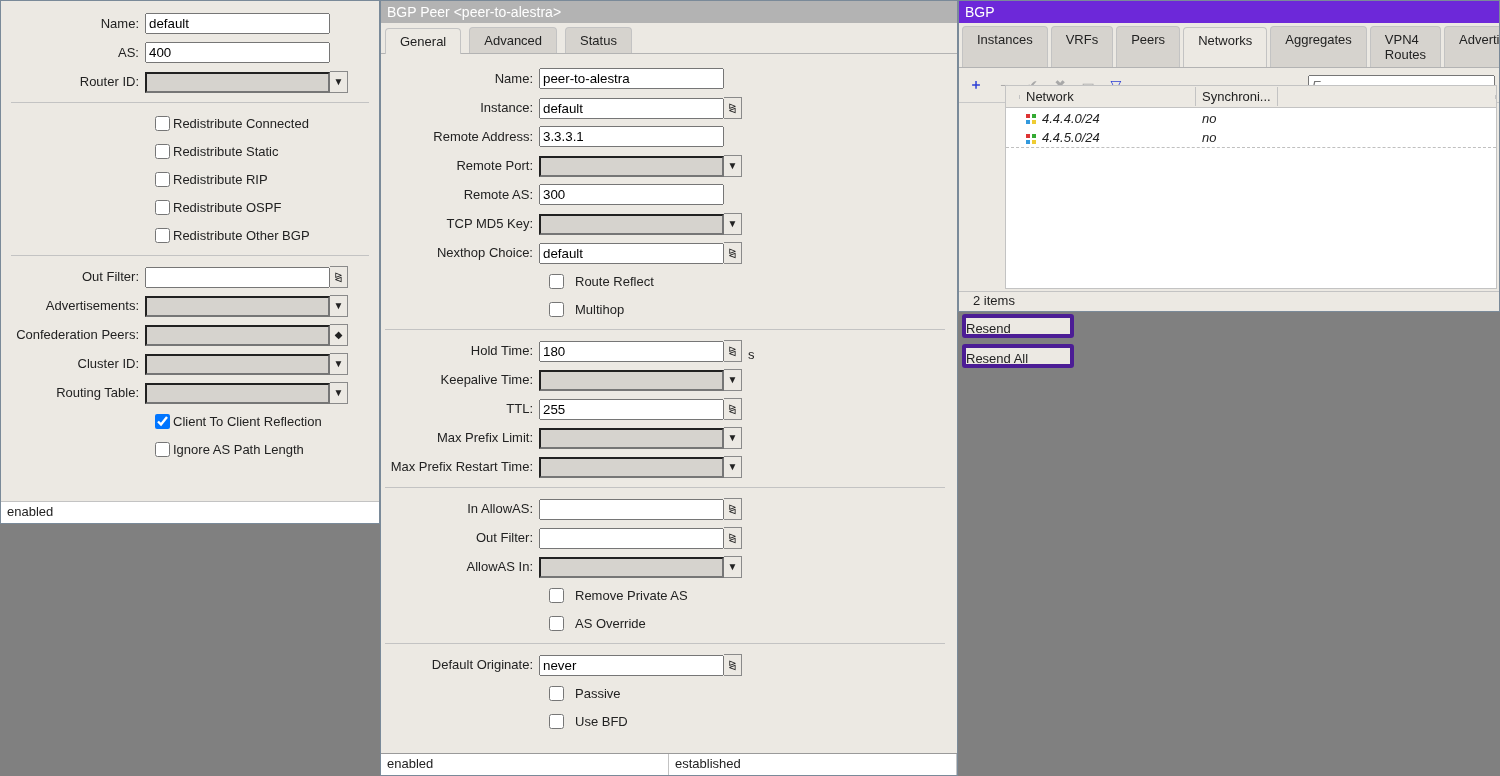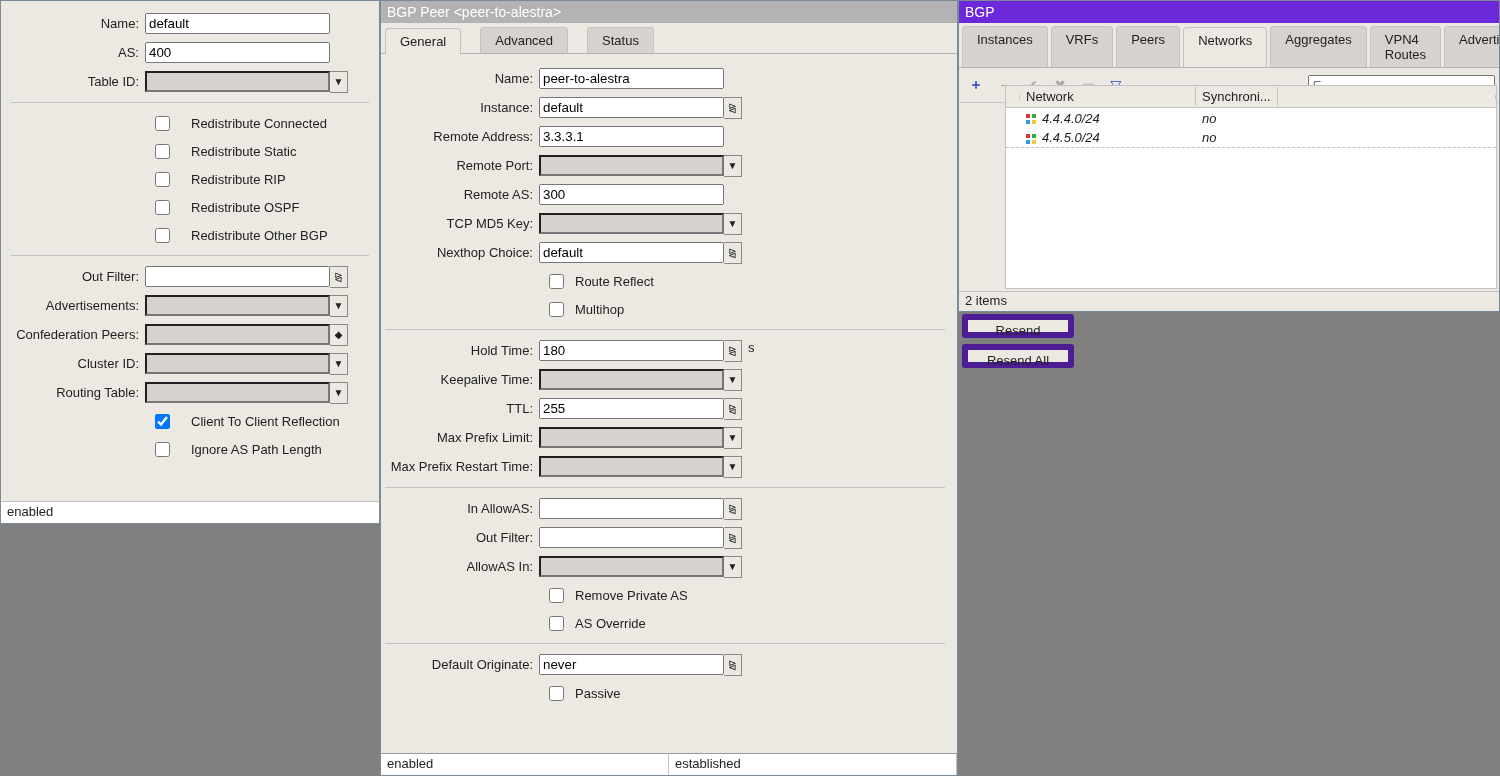--- a/index.html
+++ b/index.html
@@ -11,21 +11,21 @@
   .panel-title { background:#b3b3b3; color:#fff; font-size:14px; padding:3px 6px; }
   .blue-title { background:#6d28d9; }
   .panel-body { padding:8px 10px; }
 
   
   #p-instance { left:0; top:0; width:380px; height:524px; }
   #p-instance .status-bar { position:absolute; left:0; right:0; bottom:0; height:22px; background:#fff; border-top:1px solid #c3c3c3; padding:2px 6px; font-size:13px; }
 
   
   #p-peer { left:380px; top:0; width:578px; height:776px; }
-  #p-peer .tabs { display:flex; gap:16px; border-bottom:1px solid #b3b3b3; background:#ece9e3; padding:4px 4px 0 4px; }
+  #p-peer .tabs { display:flex; gap:5px; border-bottom:1px solid #b3b3b3; background:#ece9e3; padding:4px 4px 0 4px; }
   .tab { padding:5px 14px; border:1px solid #c3c3c3; border-bottom:none; border-radius:4px 4px 0 0; background:#d6d3ce; margin-right:3px; font-size:13px; cursor:pointer; }
   .tab.active { background:#ece9e3; position:relative; top:1px; }
   #p-peer .scroll { position:absolute; top:55px; bottom:24px; left:0; right:0; overflow:hidden; padding:8px 12px 8px 4px; }
   #p-peer .status2 { position:absolute; bottom:0; left:0; right:0; height:22px; display:flex; border-top:1px solid #9a9a9a; }
   #p-peer .status2 div { flex:1; background:#fff; padding:2px 6px; border-right:1px solid #c3c3c3; }
 
   
   #p-bgp { left:958px; top:0; right:0; height:312px; width:542px; }
   #p-bgp .tabs { display:flex; border-bottom:1px solid #b3b3b3; padding:3px 3px 0 3px; flex-wrap:nowrap; overflow:hidden; }
   #p-bgp .toolbar { display:flex; gap:2px; padding:4px 4px; border-bottom:1px solid #c8c8c8; align-items:center; }
@@ -34,34 +34,34 @@
   #p-bgp .grid { background:#fff; position:absolute; top:84px; bottom:22px; left:2px; right:2px; border:1px solid #c3c3c3;margin-left:44px; }
   #p-bgp .grid-head { display:flex; border-bottom:1px solid #c3c3c3; background:#ece9e3; font-size:13px; height:22px; align-items:center; }
   .gh { padding:2px 6px; border-right:1px solid #c3c3c3; }
   .grid-row { display:flex; font-size:13px; height:20px; align-items:center; }
   .gc { padding:1px 6px;font-style:italic; }
   .net-icon { display:inline-block; width:10px; height:10px; margin-right:6px; vertical-align:middle; background:
        linear-gradient(#d33,#d33) 0 0/4px 4px no-repeat,
        linear-gradient(#3a3,#3a3) 6px 0/4px 4px no-repeat,
        linear-gradient(#39d,#39d) 0 6px/4px 4px no-repeat,
        linear-gradient(#ec3,#ec3) 6px 6px/4px 4px no-repeat; }
-  #p-bgp .status-bar { position:absolute; left:0; right:0; bottom:0; height:20px; background:#ece9e3; border-top:1px solid #c3c3c3; padding:1px 6px; font-size:13px;margin-top:25px; }
+  #p-bgp .status-bar { position:absolute; left:0; right:0; bottom:0; height:20px; background:#ece9e3; border-top:1px solid #c3c3c3; padding:1px 14px; font-size:13px;margin-top:25px; }
 
   
   #side-btns { position:absolute; left:962px; top:314px; display:flex; flex-direction:column; gap:6px; }
-  .btn { width:112px; height:24px; background:#ece9e3; border:6px solid #4c1d95; border-radius:3px; font-size:13px; line-height:22px; text-align:center; cursor:pointer; }
+  .btn { width:112px; height:24px; background:#ece9e3; border:4px solid #4c1d95; border-radius:3px; font-size:13px; line-height:22px; cursor:pointer; }
 
   
   .row { display:flex; align-items:center; height:29px; }
   .lbl { width:134px; text-align:right; padding-right:6px; font-size:13px; color:#222; }
-  .fld { flex:1; display:flex; align-items:flex-start; }
+  .fld { flex:1; display:flex; align-items:flex-end; }
   .txt.disabled-fld { background:#d6d3ce; }
   .dropstub { width:18px; height:22px; border:1px solid #8a8a8a; border-left:none; background:#ece9e3; display:flex; align-items:center; justify-content:center; font-size:10px; cursor:pointer; }
   .sep { height:1px; background:#c3c3c3; margin:6px 0; }
-  label.cb { display:flex; align-items:center; gap:18px; font-size:13px; color:#222; margin-left:140px; height:28px; }
+  label.cb { display:flex; align-items:center; gap:0; font-size:13px; color:#222; margin-left:140px; height:28px; }
   .lbl-peer { width:154px; text-align:right; padding-right:6px; font-size:13px; }
   label.cb-peer { display:flex; align-items:center; gap:8px; font-size:13px; margin-left:160px; height:28px; }
   .unit { margin-left:6px; font-size:13px; }
   input[type=checkbox]{ width:15px; height:15px; }
   .grid-row.sep-row { border-bottom:1px dashed #c0c0c0; }
 </style>
 </head>
 <body>
 
 <div class="panel" id="p-instance">
@@ -72,21 +72,21 @@
           <input class="txt" value="default" style="">
         </div>
       </div>
     <div class="row">
         <div class="lbl">AS:</div>
       <div class="fld">
           <input class="txt" value="400" style="">
         </div>
       </div>
     <div class="row">
-        <div class="lbl">Table ID:</div>
+        <div class="lbl">Router ID:</div>
       <div class="fld">
           <input class="txt disabled-fld" value="" style="">
           <div class="dropstub">▼</div>
         </div>
       </div>
     <div class="sep"></div>
     <label class="cb">
         <input type="checkbox" style="">
         <span>Redistribute Connected</span>
       </label>
@@ -287,20 +287,24 @@
     <div class="row">
         <div class="lbl-peer">Default Originate:</div>
         <div class="fld">
           <input class="txt" value="never" style="">
           <div class="dropstub">⧎</div>
         </div>
       </div>
     <label class="cb-peer">
         <input type="checkbox" style="">
         <span>Passive</span>
+      </label>
+    <label class="cb-peer">
+        <input type="checkbox" style="">
+        <span>Use BFD</span>
       </label>
   </div>
   <div class="status2">
     <div>enabled</div>
     <div>established</div>
   </div>
 </div>
 
 <div class="panel" id="p-bgp">
   <div class="panel-title blue-title">BGP</div>

